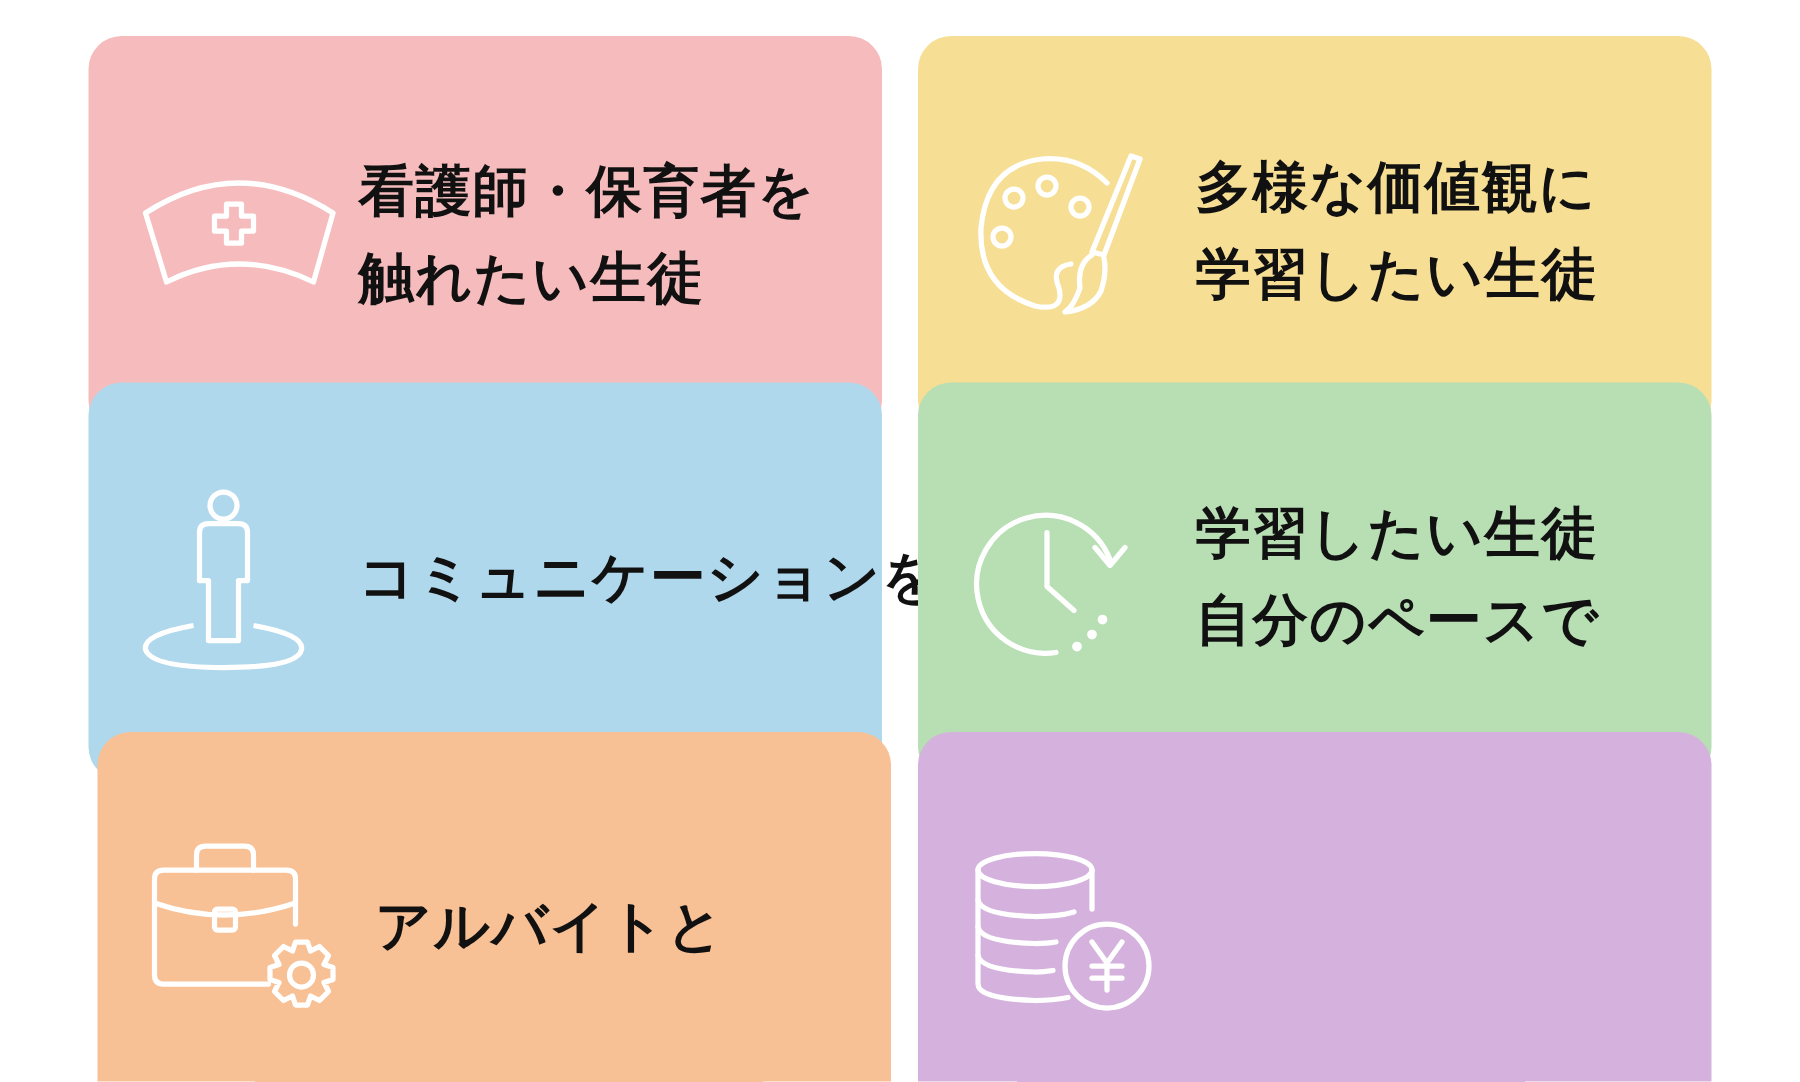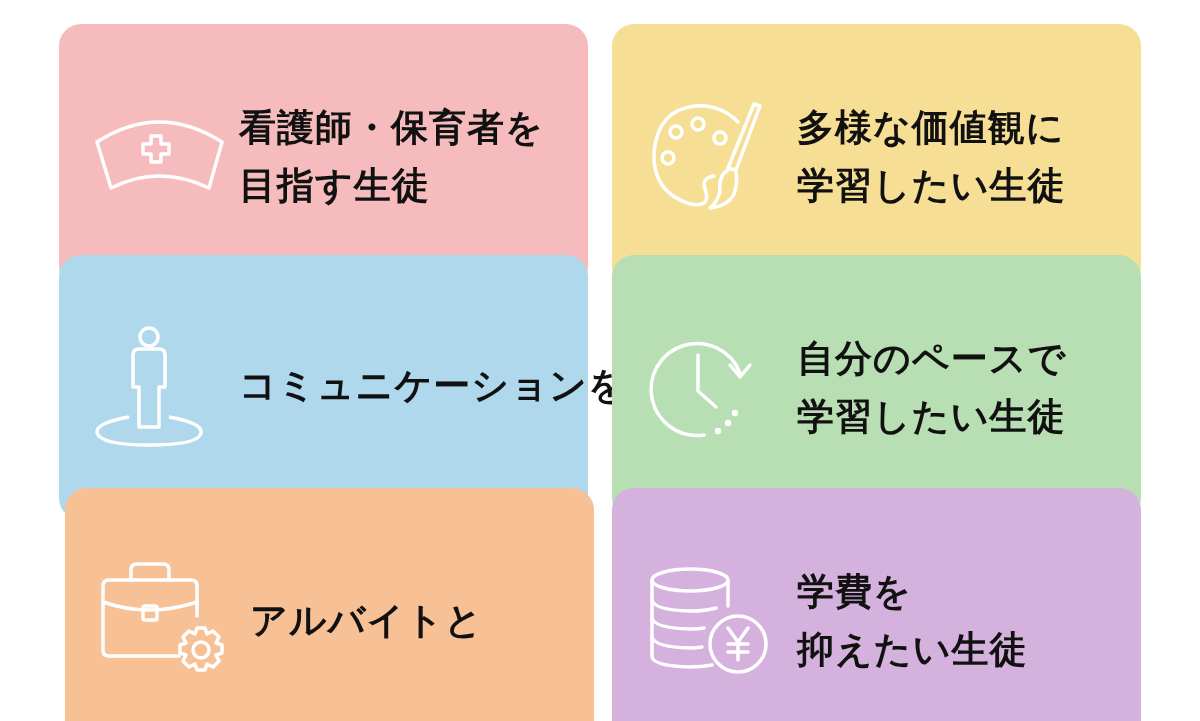--- a/index.html
+++ b/index.html
@@ -17,35 +17,35 @@
       position: absolute; left: 180px; top: 50%; transform: translateY(-50%);
       color: #111; font-weight: bold; font-size: 37px; line-height: 58px; letter-spacing: 1px;
     }
     .card .label span { display: block; white-space: nowrap; }
     #c1 { left: 59px; top: 24px; background: #f6bcbd; }
     #c2 { left: 612px; top: 24px; background: #f6df94; }
     #c3 { left: 59px; top: 255px; background: #afd8ec; font-family: Liberation Mono, monospace; }
     #c4 { left: 612px; top: 255px; background: #b8deb3; }
     #c5 { left: 65px; top: 488px; background: #f8c095; }
     #c6 { left: 612px; top: 488px; background: #d4b2dd; }
-    #c5 .label, #c4 .label, #c2 .label, #c6 .label { left: 185px; }
+    #c5 .label, #c4 .label, #c2 .label, #c6 .label { left: 185px; font-family: Liberation Mono, monospace; }
   </style>
 </head>
 <body>
 
 <div class="card" id="c1">
   <div class="icon">
     <svg viewBox="0 0 140 130" fill="none" stroke="#fff" stroke-width="3.5" stroke-linejoin="round" stroke-linecap="round">
       <path d="M10 50 Q72 10 135 50 L122 96 Q72 72 24 96 Z"></path>
       <path d="M64 44 h10 v8 h8 v10 h-8 v8 h-10 v-8 h-8 v-10 h8 z"></path>
     </svg>
   </div>
   <div class="label">
     <span>看護師・保育者を</span>
-    <span>目指す生徒</span>
+    <span>触れたい生徒</span>
   </div>
 </div>
 
 <div class="card" id="c2">
   <div class="icon">
     <svg viewBox="0 0 140 130" fill="none" stroke="#fff" stroke-width="3.5" stroke-linecap="round" stroke-linejoin="round">
       <path d="M98 30 Q80 12 55 14 Q18 18 14 60 Q12 100 50 112 Q70 116 66 100 Q60 86 74 84"></path>
       <circle cx="36" cy="40" r="6"></circle>
       <circle cx="58" cy="32" r="6"></circle>
       <circle cx="80" cy="46" r="6"></circle>
@@ -78,22 +78,22 @@
     <svg viewBox="0 0 140 130" fill="none" stroke="#fff" stroke-width="3.5" stroke-linecap="round" stroke-linejoin="round">
       <path d="M100 50 A46 46 0 1 0 64 112"></path>
       <path d="M90 42 L100 54 L110 42"></path>
       <path d="M58 32 V68 L76 84"></path>
       <circle cx="78" cy="108" r="1.5" fill="#fff"></circle>
       <circle cx="88" cy="100" r="1.5" fill="#fff"></circle>
       <circle cx="95" cy="90" r="1.5" fill="#fff"></circle>
     </svg>
   </div>
   <div class="label">
+    <span>学習したい生徒</span>
     <span>自分のペースで</span>
-    <span>学習したい生徒</span>
   </div>
 </div>
 
 <div class="card" id="c5">
   <div class="icon">
     <svg viewBox="0 0 140 130" fill="none" stroke="#fff" stroke-width="3.5" stroke-linejoin="round" stroke-linecap="round">
       <path d="M38 24 V14 Q38 8 44 8 H70 Q76 8 76 14 V24"></path>
       <path d="M86 100 H16 Q10 100 10 94 V30 Q10 24 16 24 H98 Q104 24 104 30 V60"></path>
       <path d="M10 46 Q56 62 104 46"></path>
       <rect x="50" y="50" width="14" height="14" rx="2"></rect>
@@ -112,17 +112,13 @@
       <ellipse cx="50" cy="24" rx="38" ry="11"></ellipse>
       <path d="M12 24 V100 Q12 110 50 111 Q62 111 72 109"></path>
       <path d="M88 24 V50"></path>
       <path d="M12 44 Q14 54 50 55 Q66 55 76 52"></path>
       <path d="M12 62 Q14 72 50 73 Q58 73 64 72"></path>
       <path d="M12 81 Q14 91 50 92 Q56 92 62 91"></path>
       <circle cx="98" cy="88" r="28"></circle>
       <path d="M88 72 L98 86 L108 72 M98 86 V104 M88 88 H108 M88 96 H108"></path>
     </svg>
   </div>
-  <div class="label">
-    <span>学費を</span>
-    <span>抑えたい生徒</span>
-  </div>
 </div>
 
 </body></html>

